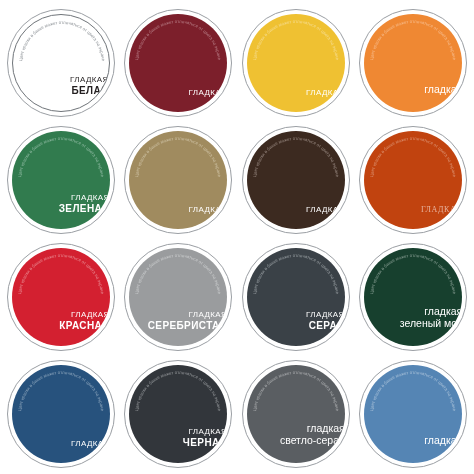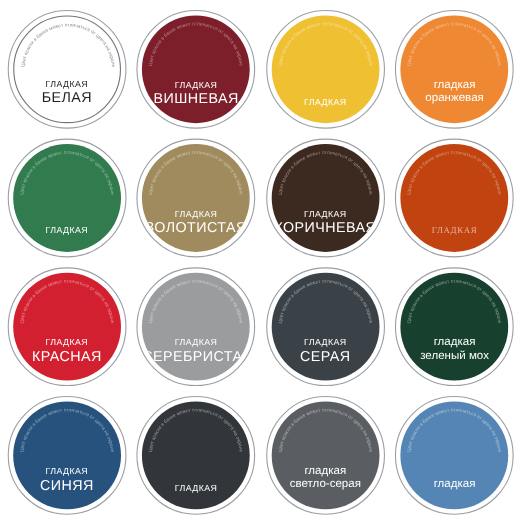--- a/index.html
+++ b/index.html
@@ -80,35 +80,35 @@
   .arc-text text {
     font-family: "Liberation Sans", sans-serif;
     font-size: 4.4px;
     letter-spacing: 0.02px;
   }
 
   .swatch-label {
     position: relative;
     z-index: 2;
     width: 100%;
-    text-align: center;
+    text-align: right;
     line-height: 1.18;
     padding-bottom: 14px;
     box-sizing: border-box;
   }
   .label-line1 {
     display: block;
     font-size: 8px;
     font-weight: 400;
     letter-spacing: 0.4px;
   }
   .label-line2 {
     display: block;
-    font-size: 13px;
-    font-weight: 400;
+    font-size: 10px;
+    font-weight: 700;
     letter-spacing: 0.4px;
   }
 
   
 
   
   .style-caps .label-line1,
   .style-caps .label-line2 {
     text-transform: uppercase;
   }
@@ -163,21 +163,20 @@
           <div class="arc-text">
             <svg viewBox="0 0 98 98" xmlns="http://www.w3.org/2000/svg">
               <defs>
                 <path id="arcpath-1" d="M 9 49 A 40 40 0 0 1 89 49" fill="none"></path>
               </defs>
               <text fill="#b98089"><textPath href="#arcpath-1" startOffset="50%" text-anchor="middle">Цвет краски в банке может отличаться от цвета на экране</textPath></text>
             </svg>
           </div>
           <div class="swatch-label">
             <span class="label-line1">ГЛАДКАЯ</span>
-            <span class="label-line2">ВИШНЕВАЯ</span>
           </div>
         </div>
       </div>
     </div>
     <div class="swatch-cell">
       <div class="swatch-ring">
         <div class="swatch-disc style-caps" style="background: rgb(239, 193, 50); color: rgb(255, 255, 255);">
           <div class="arc-text">
             <svg viewBox="0 0 98 98" xmlns="http://www.w3.org/2000/svg">
               <defs>
@@ -198,74 +197,72 @@
           <div class="arc-text">
             <svg viewBox="0 0 98 98" xmlns="http://www.w3.org/2000/svg">
               <defs>
                 <path id="arcpath-3" d="M 9 49 A 40 40 0 0 1 89 49" fill="none"></path>
               </defs>
               <text fill="#f7bd8e"><textPath href="#arcpath-3" startOffset="50%" text-anchor="middle">Цвет краски в банке может отличаться от цвета на экране</textPath></text>
             </svg>
           </div>
           <div class="swatch-label">
             <span class="label-line1">гладкая</span>
-            <span class="label-line2">оранжевая</span>
           </div>
         </div>
       </div>
     </div>
     <div class="swatch-cell">
       <div class="swatch-ring">
         <div class="swatch-disc style-caps" style="background: rgb(49, 123, 78); color: rgb(255, 255, 255);">
           <div class="arc-text">
             <svg viewBox="0 0 98 98" xmlns="http://www.w3.org/2000/svg">
               <defs>
                 <path id="arcpath-4" d="M 9 49 A 40 40 0 0 1 89 49" fill="none"></path>
               </defs>
               <text fill="#93bda6"><textPath href="#arcpath-4" startOffset="50%" text-anchor="middle">Цвет краски в банке может отличаться от цвета на экране</textPath></text>
             </svg>
           </div>
           <div class="swatch-label">
             <span class="label-line1">ГЛАДКАЯ</span>
+            <span class="label-line2">ЗЕЛЕНАЯ</span>
           </div>
         </div>
       </div>
     </div>
     <div class="swatch-cell">
       <div class="swatch-ring">
         <div class="swatch-disc style-caps" style="background: rgb(160, 139, 95); color: rgb(255, 255, 255);">
           <div class="arc-text">
             <svg viewBox="0 0 98 98" xmlns="http://www.w3.org/2000/svg">
               <defs>
                 <path id="arcpath-5" d="M 9 49 A 40 40 0 0 1 89 49" fill="none"></path>
               </defs>
               <text fill="#cfc3a6"><textPath href="#arcpath-5" startOffset="50%" text-anchor="middle">Цвет краски в банке может отличаться от цвета на экране</textPath></text>
             </svg>
           </div>
           <div class="swatch-label">
             <span class="label-line1">ГЛАДКАЯ</span>
-            <span class="label-line2">ЗОЛОТИСТАЯ</span>
           </div>
         </div>
       </div>
     </div>
     <div class="swatch-cell">
       <div class="swatch-ring">
         <div class="swatch-disc style-caps" style="background: rgb(60, 42, 32); color: rgb(255, 255, 255);">
           <div class="arc-text">
             <svg viewBox="0 0 98 98" xmlns="http://www.w3.org/2000/svg">
               <defs>
                 <path id="arcpath-6" d="M 9 49 A 40 40 0 0 1 89 49" fill="none"></path>
               </defs>
               <text fill="#9b8c84"><textPath href="#arcpath-6" startOffset="50%" text-anchor="middle">Цвет краски в банке может отличаться от цвета на экране</textPath></text>
             </svg>
           </div>
           <div class="swatch-label">
             <span class="label-line1">ГЛАДКАЯ</span>
-            <span class="label-line2">КОРИЧНЕВАЯ</span>
           </div>
         </div>
       </div>
     </div>
     <div class="swatch-cell">
       <div class="swatch-ring">
         <div class="swatch-disc style-serif" style="background: rgb(193, 67, 15); color: rgb(232, 180, 160);">
           <div class="arc-text">
             <svg viewBox="0 0 98 98" xmlns="http://www.w3.org/2000/svg">
               <defs>
@@ -358,38 +355,38 @@
           <div class="arc-text">
             <svg viewBox="0 0 98 98" xmlns="http://www.w3.org/2000/svg">
               <defs>
                 <path id="arcpath-12" d="M 9 49 A 40 40 0 0 1 89 49" fill="none"></path>
               </defs>
               <text fill="#90a8be"><textPath href="#arcpath-12" startOffset="50%" text-anchor="middle">Цвет краски в банке может отличаться от цвета на экране</textPath></text>
             </svg>
           </div>
           <div class="swatch-label">
             <span class="label-line1">ГЛАДКАЯ</span>
-            <span class="label-line2">СИНЯЯ</span>
           </div>
         </div>
       </div>
     </div>
     <div class="swatch-cell">
       <div class="swatch-ring">
         <div class="swatch-disc style-caps" style="background: rgb(50, 54, 59); color: rgb(255, 255, 255);">
           <div class="arc-text">
             <svg viewBox="0 0 98 98" xmlns="http://www.w3.org/2000/svg">
               <defs>
                 <path id="arcpath-13" d="M 9 49 A 40 40 0 0 1 89 49" fill="none"></path>
               </defs>
               <text fill="#979a9d"><textPath href="#arcpath-13" startOffset="50%" text-anchor="middle">Цвет краски в банке может отличаться от цвета на экране</textPath></text>
             </svg>
           </div>
           <div class="swatch-label">
             <span class="label-line1">ГЛАДКАЯ</span>
+            <span class="label-line2">ЧЕРНАЯ</span>
           </div>
         </div>
       </div>
     </div>
     <div class="swatch-cell">
       <div class="swatch-ring">
         <div class="swatch-disc style-lower" style="background: rgb(90, 94, 98); color: rgb(255, 255, 255);">
           <div class="arc-text">
             <svg viewBox="0 0 98 98" xmlns="http://www.w3.org/2000/svg">
               <defs>

